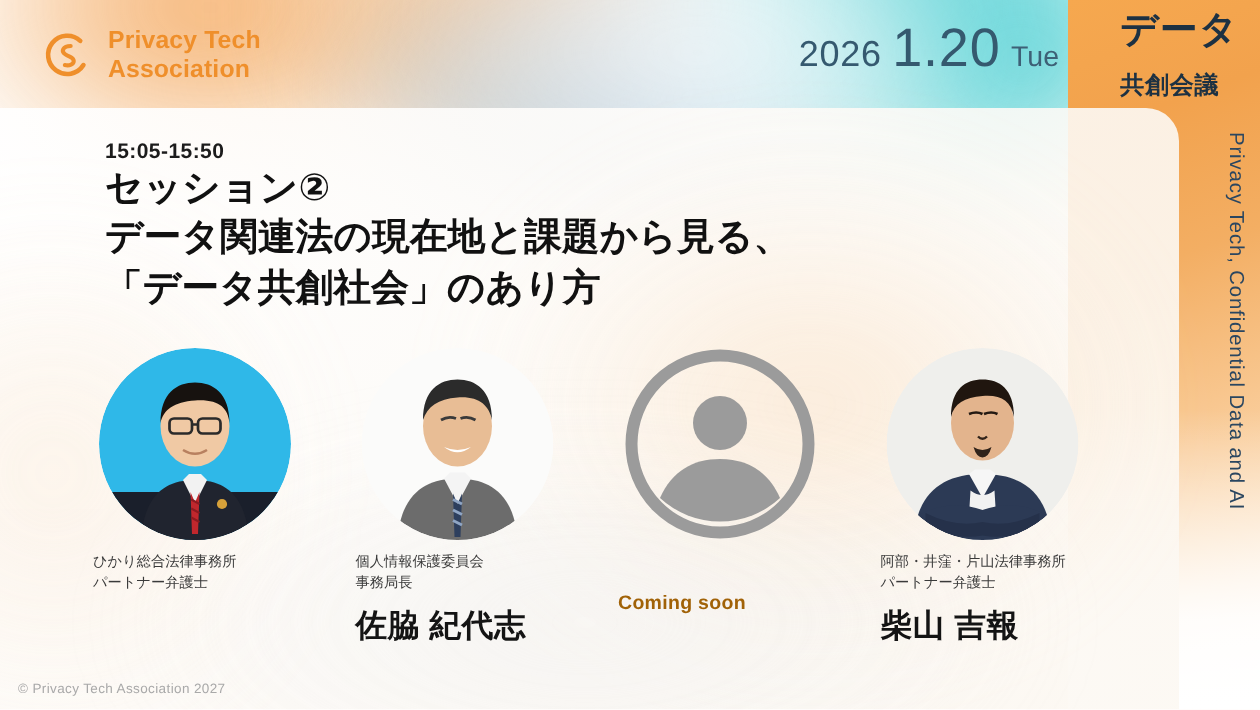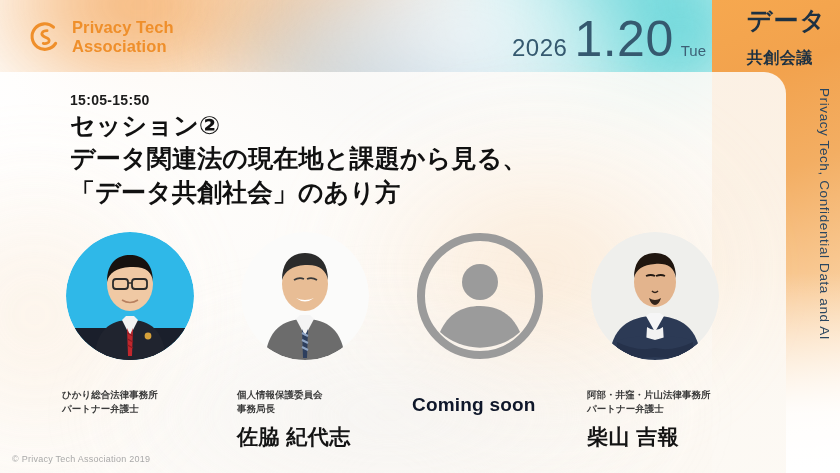--- a/index.html
+++ b/index.html
@@ -138,28 +138,28 @@
     gap: 7px;
     color: #2c4a60;
   }
   .date-year {
     font-size: 24px;
     font-weight: 300;
     letter-spacing: .5px;
     color: #35596f;
   }
   .date-main {
-    font-size: 50px;
+    font-size: 36px;
     font-weight: 200;
     letter-spacing: .5px;
     color: #35596f;
     line-height: 1;
   }
   .date-dow {
-    font-size: 15px;
+    font-size: 19px;
     font-weight: 400;
     color: #3d6076;
   }
   .event-logo {
     position: absolute;
     right: 14px; top: 8px;
     text-align: left;
     color: #1d3142;
     line-height: 1.02;
   }
@@ -224,39 +224,39 @@
   .speaker.center { text-align: left; }
   .photo-wrap {
     width: 128px; height: 128px;
     border-radius: 50%;
     overflow: hidden;
     position: relative;
     margin-left: 4px;
   }
   .photo-svg { display:block; width:128px; height:128px; }
   .speaker-org {
-    margin-top: 28px;
+    margin-top: 8px;
     font-size: 9.5px;
     line-height: 1.45;
     color: #3a3a3a;
-    font-weight: 700;
+    font-weight: 400;
     white-space: pre-line;
   }
   .speaker-name {
     margin-top: 7px;
     font-size: 21px;
     font-weight: 800;
     color: #141414;
     letter-spacing: .5px;
   }
   .coming-soon {
     margin-top: 12px;
-    font-size: 19px;
+    font-size: 13px;
     font-weight: 700;
-    color: #0f172a;
+    color: #a16207;
     letter-spacing: .2px;
   }
   .cs-spacer { height: 22px; }
 
   
   .footer {
     position: absolute;
     left: 12px; bottom: 9px;
     font-size: 9px;
     color: #a9a9a9;
@@ -414,15 +414,15 @@
           </g>
         </svg>
       </div>
       <div class="speaker-org">阿部・井窪・片山法律事務所
 パートナー弁護士</div>
       <div class="speaker-name">柴山 吉報</div>
     </div>
 
   </div>
 
-  <div class="footer">© Privacy Tech Association 2019</div>
+  <div class="footer">© Privacy Tech Association 2027</div>
 
 </div>
 
 </body></html>

